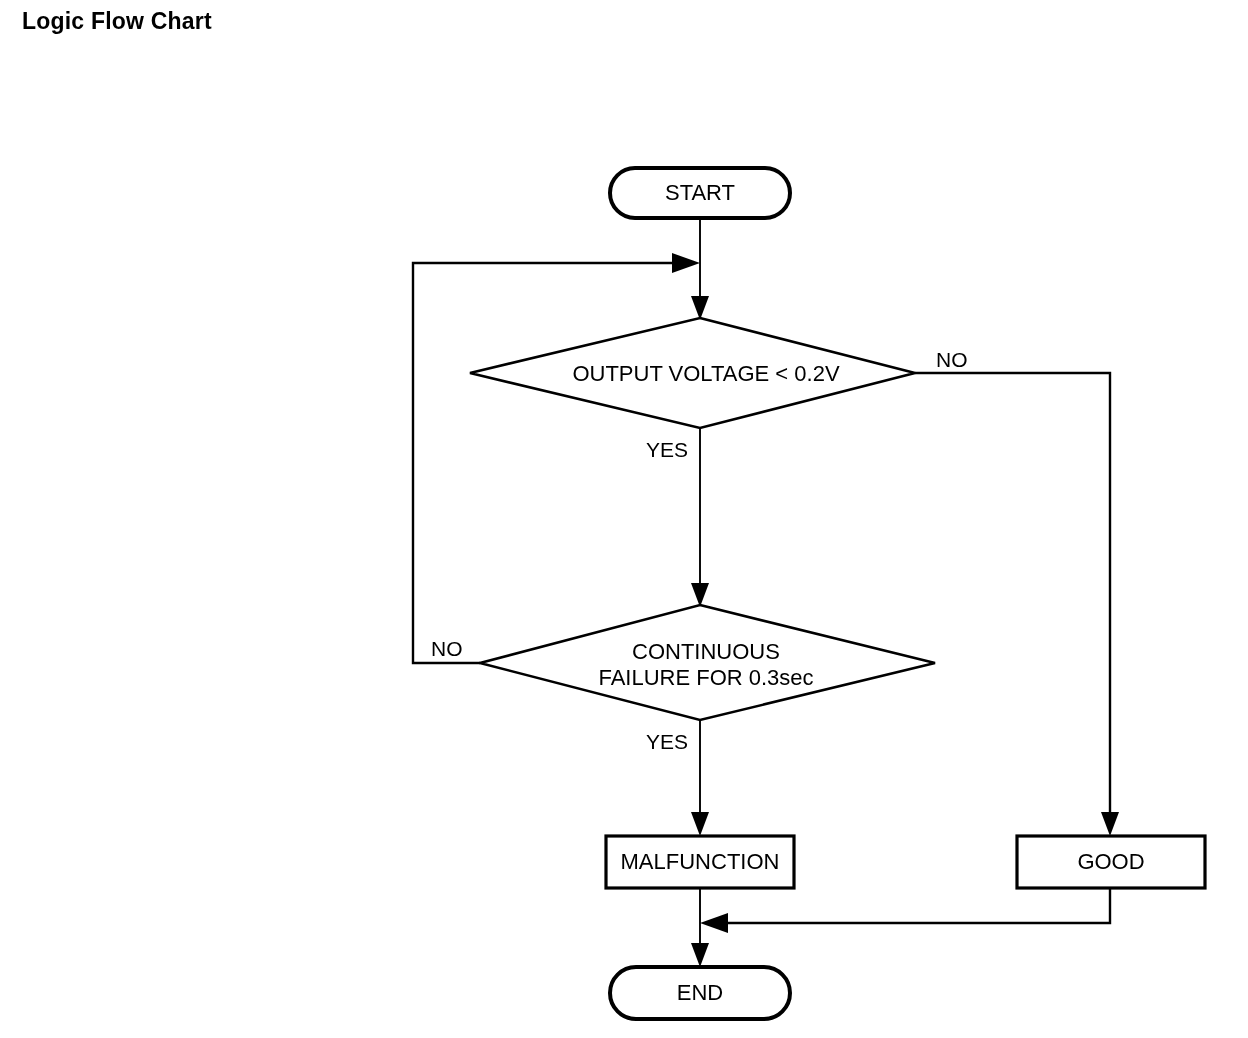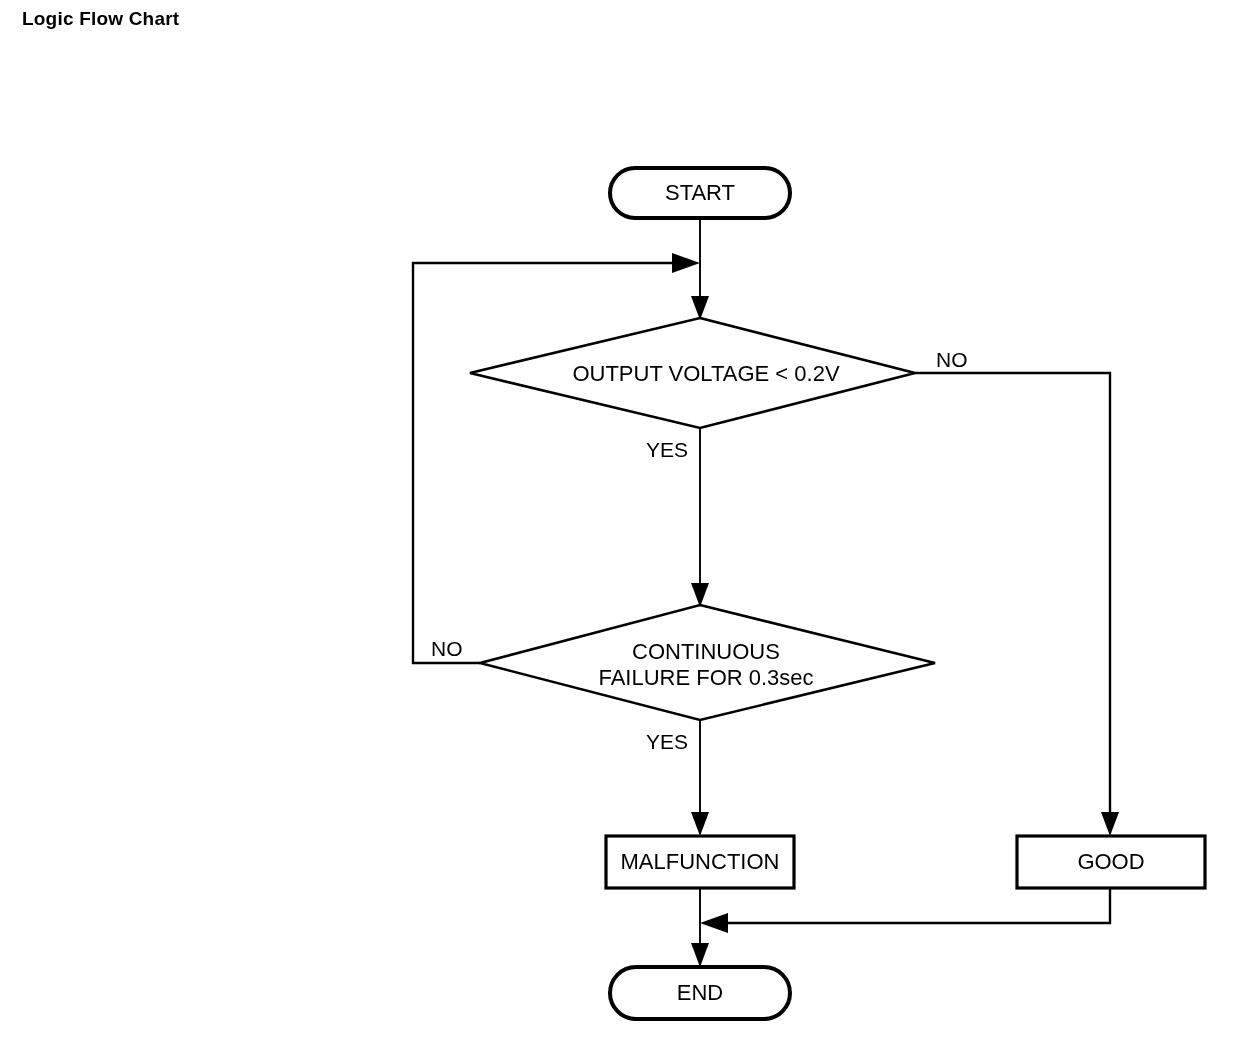--- a/index.html
+++ b/index.html
@@ -12,21 +12,21 @@
     height: 1038px;
     position: relative;
     font-family: "Liberation Sans", sans-serif;
     color: #000000;
     overflow: hidden;
   }
   #page-title {
     position: absolute;
     left: 22px;
     top: 8px;
-    font-size: 19px;
+    font-size: 23px;
     font-weight: bold;
     letter-spacing: 0.2px;
     white-space: nowrap;
   }
   #flow-canvas {
     position: absolute;
     left: 0;
     top: 0;
     width: 1248px;
     height: 1038px;

